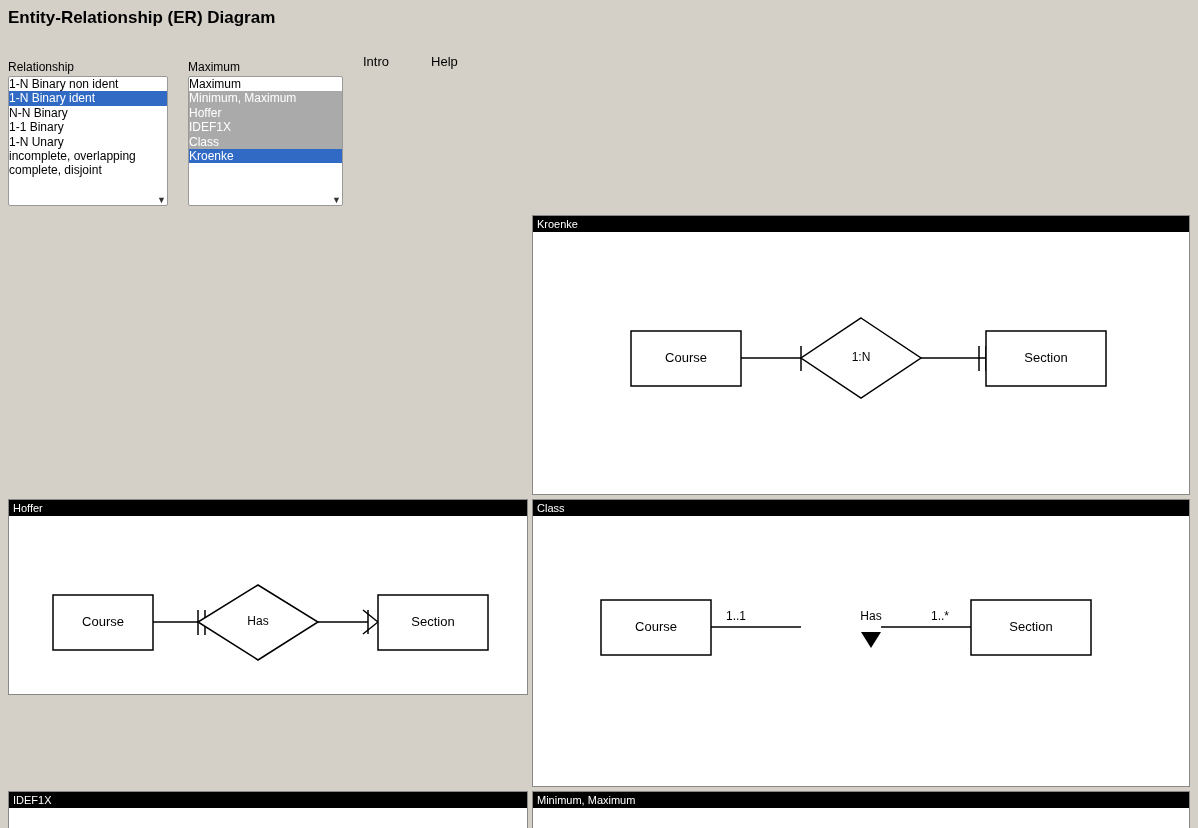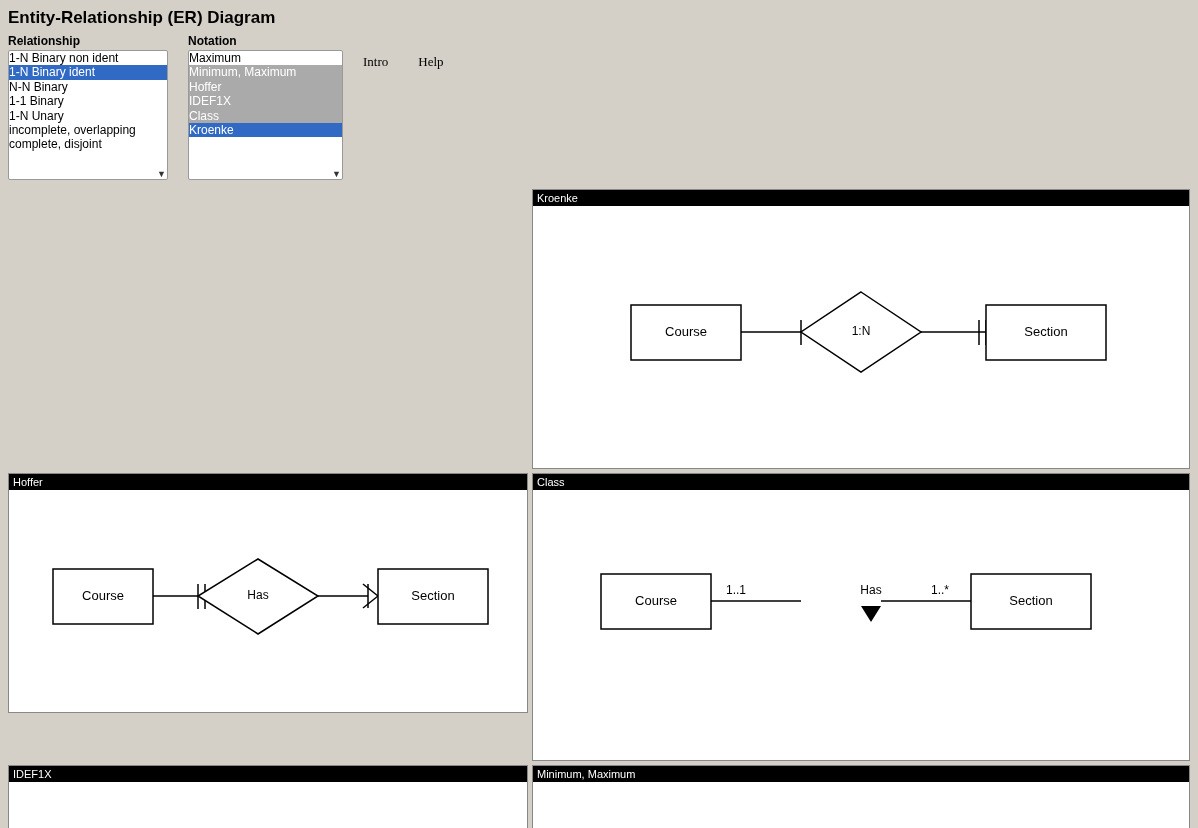--- a/index.html
+++ b/index.html
@@ -16,44 +16,44 @@
       margin-bottom: 6px;
     }
     .top-controls {
       display: flex;
       align-items: flex-start;
       gap: 20px;
       margin-bottom: 8px;
     }
     .control-group label {
       font-size: 12px;
-      font-weight: bold;
+      font-weight: normal;
       display: block;
       margin-bottom: 2px;
+      margin-top: 26px;
     }
     select {
       border: 1px solid #999;
       background: white;
       font-size: 12px;
       appearance: none;
     }
     .relationship-select {
       width: 160px;
       height: 130px;
     }
     .notation-select {
       width: 155px;
       height: 130px;
     }
     .nav-links {
       display: flex;
-      gap: 30px;
+      gap: 42px;
       padding-top: 20px;
       font-size: 13px;
-      font-family: Liberation Serif, serif;
     }
     .nav-links span {
       cursor: pointer;
       color: black;
     }
     .diagrams-area {
       display: grid;
       grid-template-columns: 520px 1fr;
       grid-template-rows: auto auto auto;
       gap: 4px;
@@ -74,21 +74,21 @@
     .diagram-content {
       width: 100%;
       display: flex;
       align-items: center;
       justify-content: center;
       padding: 4px;
     }
 
     
     .kroenke-box { grid-column: 2; grid-row: 1; height: 280px; }
-    .hoffer-box  { grid-column: 1; grid-row: 2; height: 240px; }
+    .hoffer-box  { grid-column: 1; grid-row: 2; height: 196px; }
     .class-box   { grid-column: 2; grid-row: 2; height: 288px; }
     .idef1x-box  { grid-column: 1; grid-row: 3; height: 210px; }
     .minmax-box  { grid-column: 2; grid-row: 3; height: 210px; }
 
     
     .entity-rect {
       fill: white;
       stroke: black;
       stroke-width: 1.5;
     }
@@ -152,21 +152,21 @@
         <option>N-N Binary</option>
         <option>1-1 Binary</option>
         <option>1-N Unary</option>
         <option>incomplete, overlapping</option>
         <option>complete, disjoint</option>
       </select>
     </div>
   </div>
 
   <div class="control-group">
-    <label>Notation</label>
+    <label>Maximum</label>
     <div class="select-wrapper">
       <select class="notation-select" size="7">
         <option>Maximum</option>
         <option style="background:#aaa;color:white;">Minimum, Maximum</option>
         <option style="background:#aaa;color:white;">Hoffer</option>
         <option style="background:#aaa;color:white;">IDEF1X</option>
         <option style="background:#aaa;color:white;">Class</option>
         <option selected="" style="background:#316ac5;color:white;">Kroenke</option>
       </select>
     </div>

